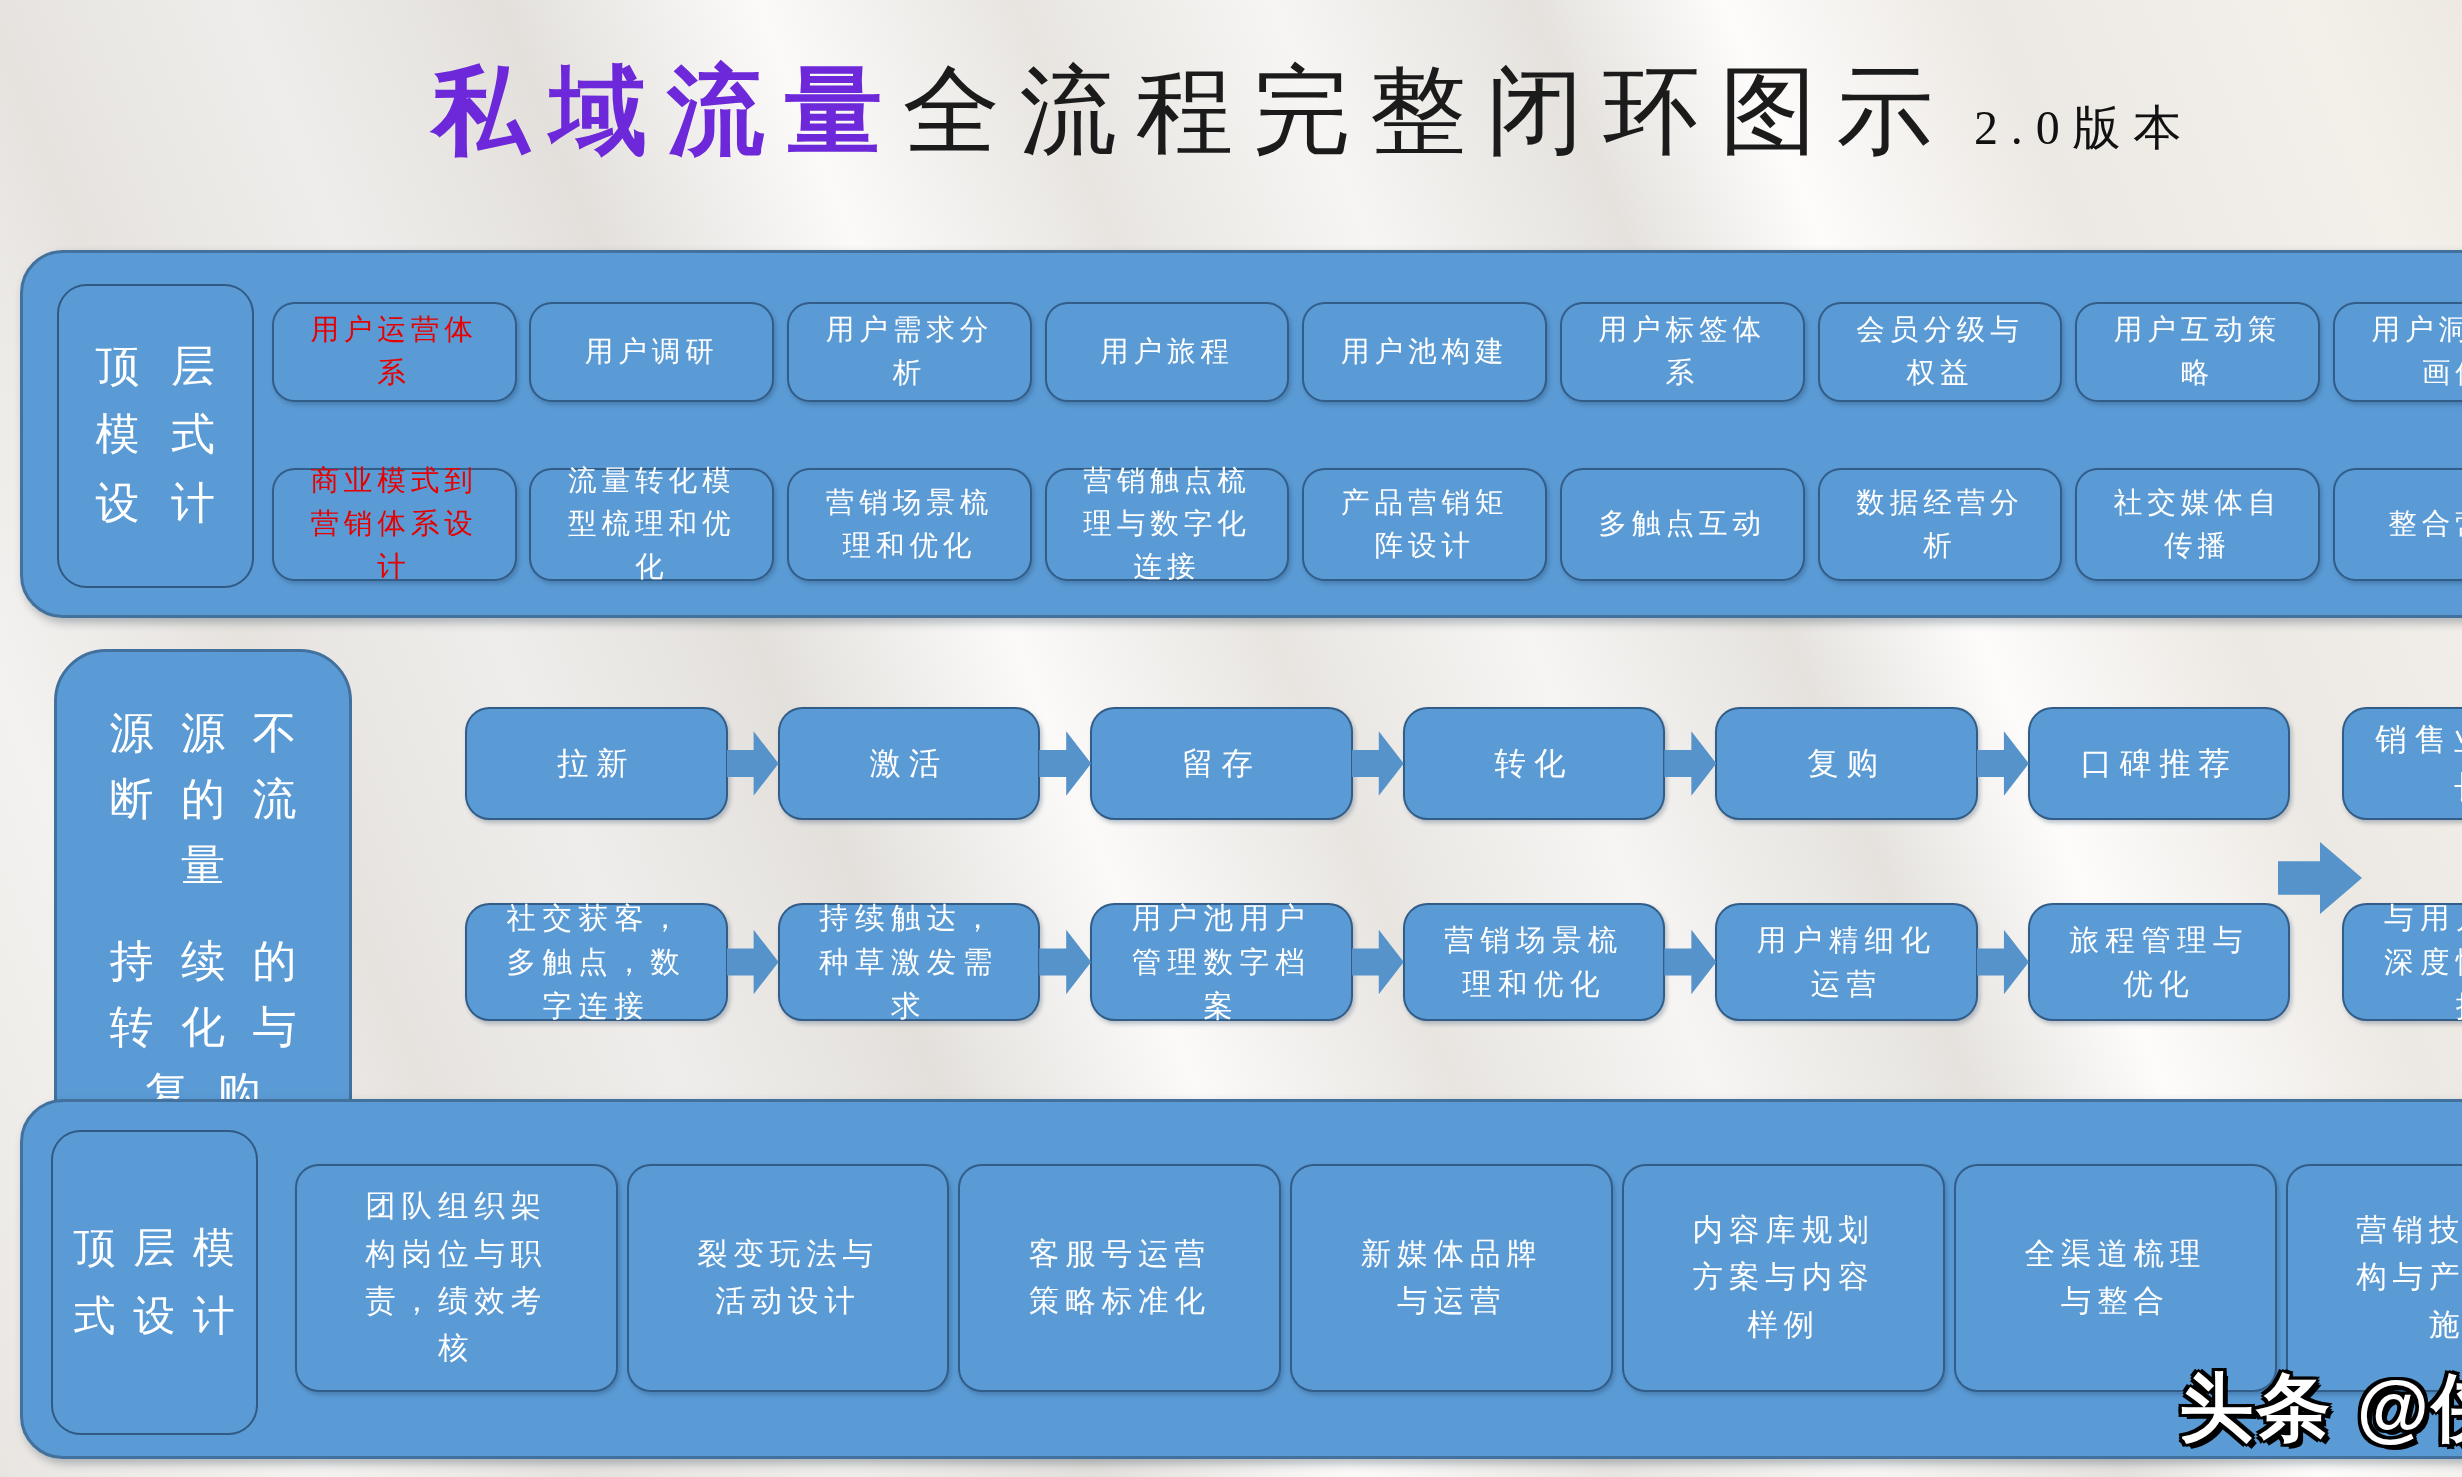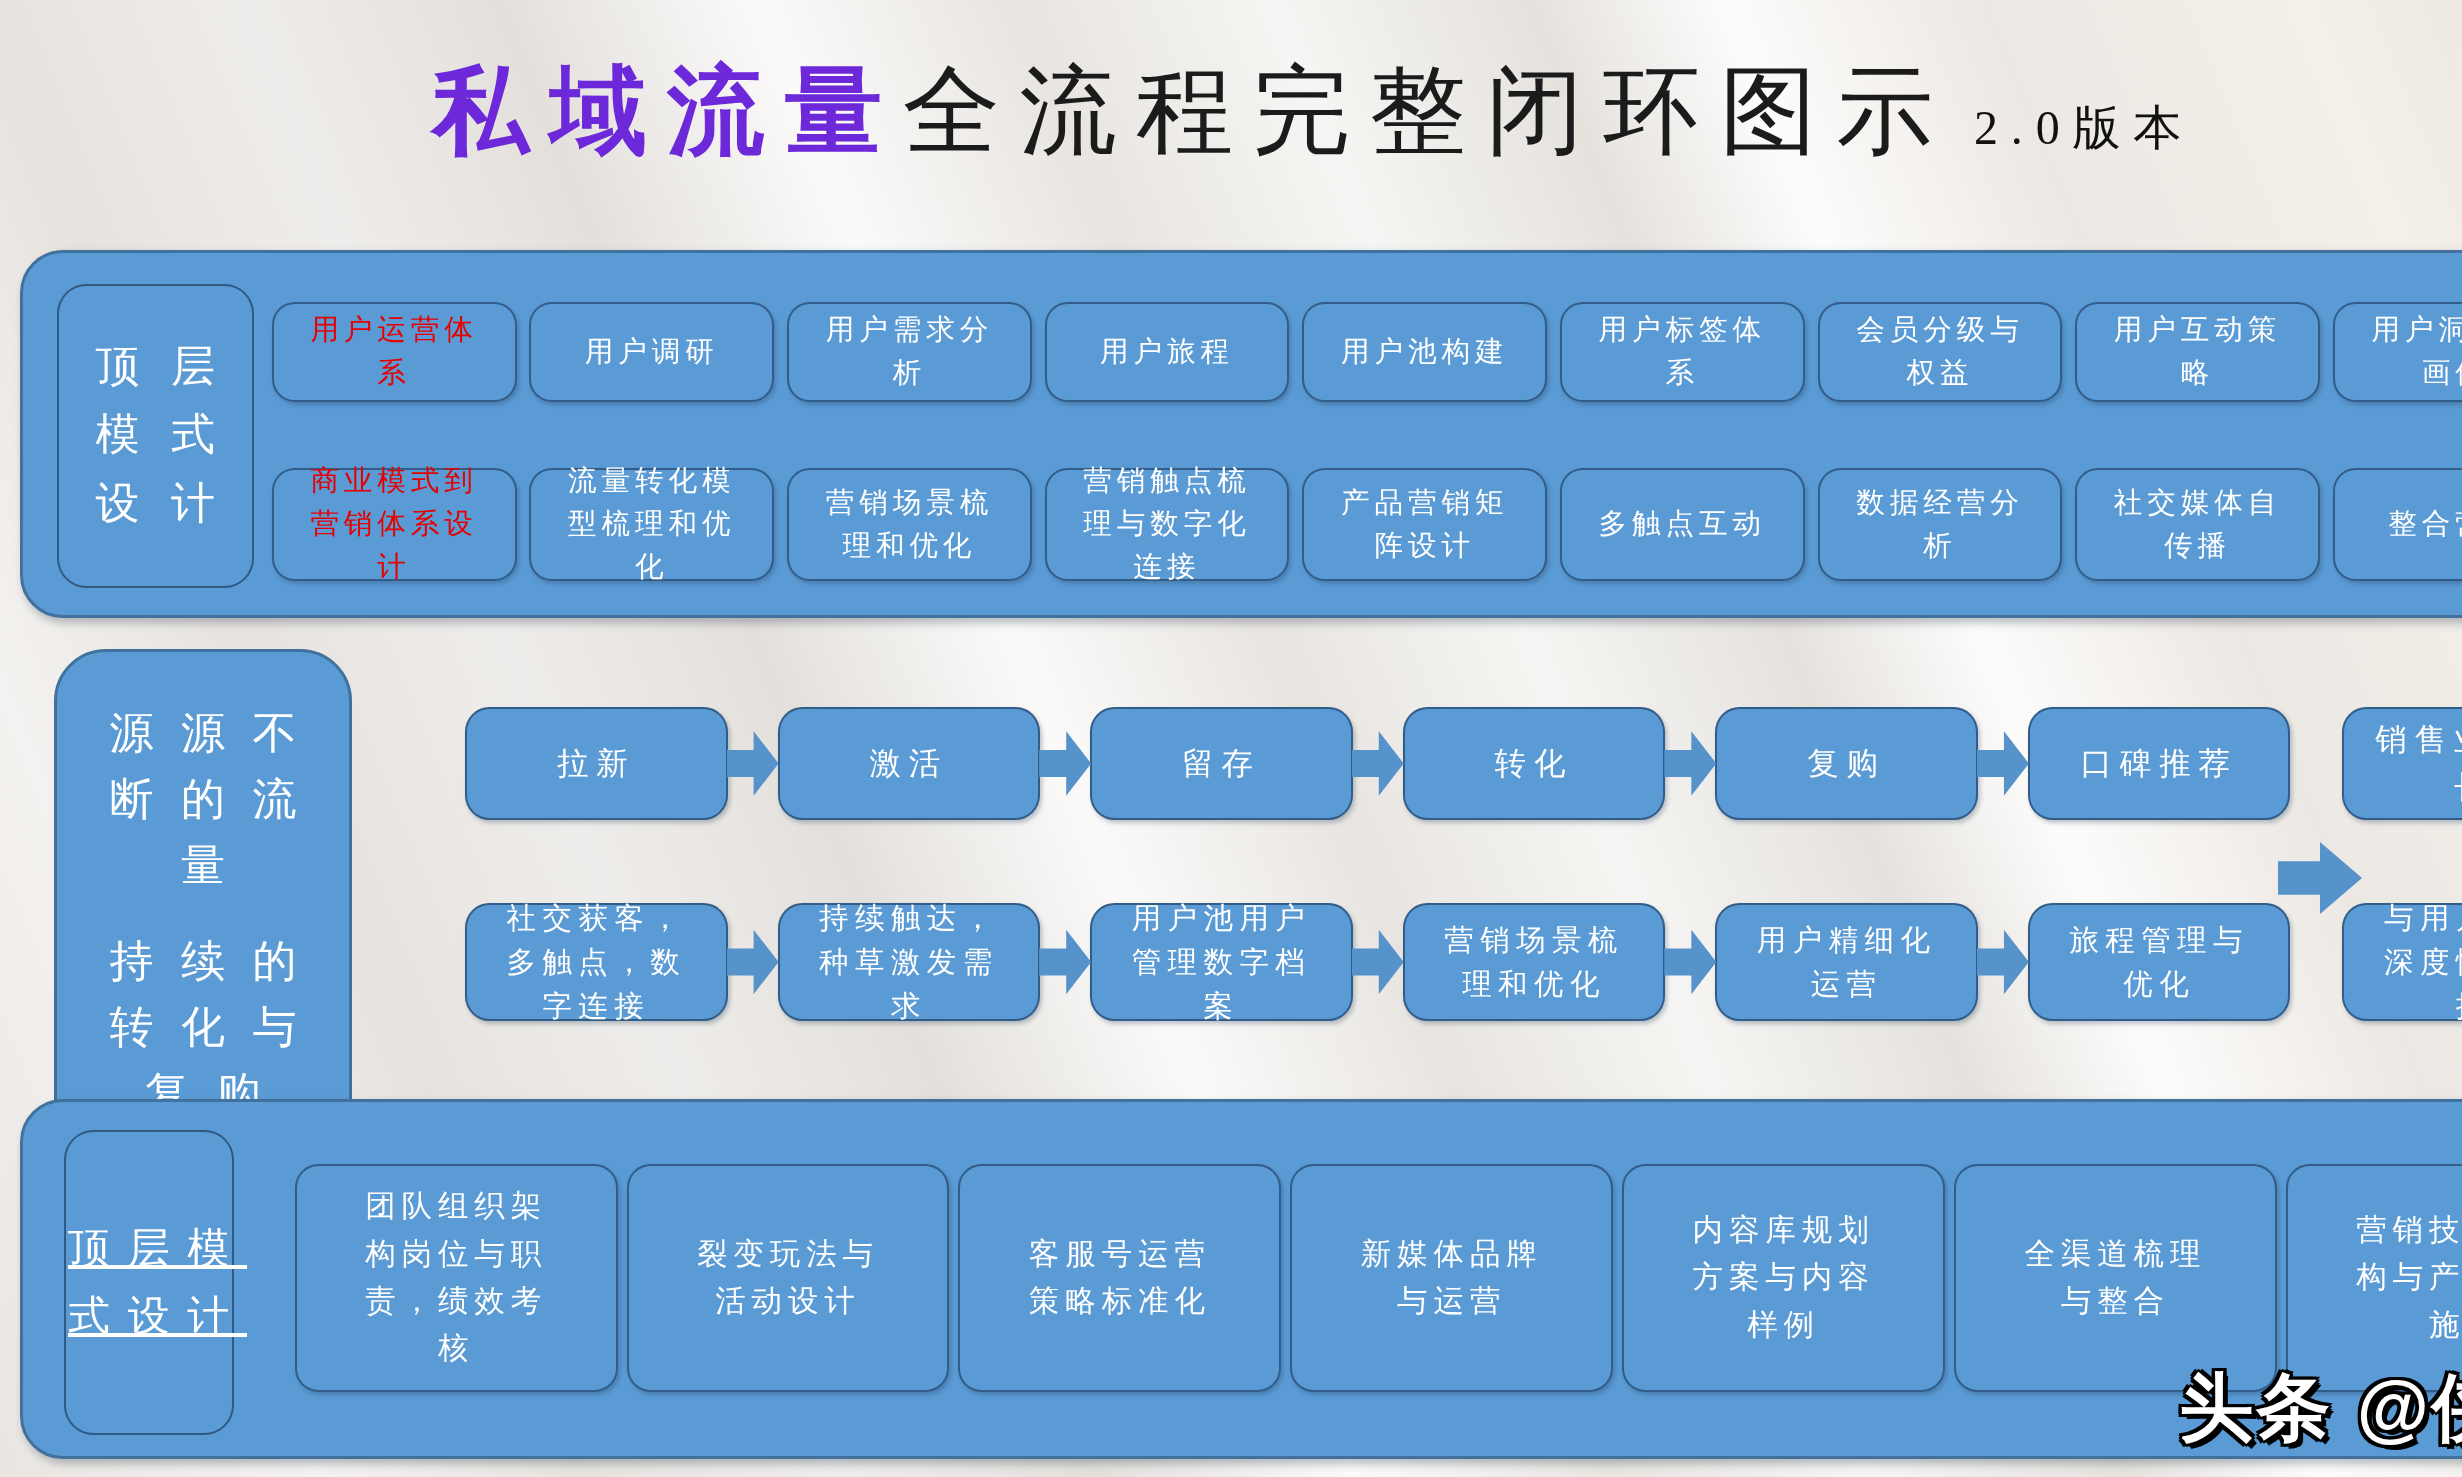--- a/index.html
+++ b/index.html
@@ -86,21 +86,21 @@
   .mid-label .ln{font-size:44px;letter-spacing:27.6px;margin-right:-27.6px;line-height:1.5;}
   .mid-label .ln.gap{margin-top:30.5px;}
   .mid-row1{left:465px;top:707px;width:2140px;height:113px;}
   .mid-row2{left:465px;top:903px;width:2140px;height:118px;}
   .mid-row1 .box,.mid-row2 .box{border-radius:24.6px;padding:0 24.6px;}
   .mid-row1 .t{font-size:31.5px;letter-spacing:7.9px;line-height:1.5;}
   .mid-row2 .t{font-size:29.5px;letter-spacing:6.4px;line-height:1.5;}
 
   
   .panel-bottom{left:19.7px;top:1099px;width:2585px;height:360px;}
-  .panel-bottom .side-label{left:41px;top:27.6px;width:170px;height:305px;text-decoration:underline;}
+  .panel-bottom .side-label{left:28px;top:27.6px;width:207px;height:305px;}
   .panel-bottom .side-label .ln{font-size:42px;letter-spacing:17.7px;margin-right:-17.7px;line-height:1.62;}
   .bottom-row{left:272px;top:62px;width:2314px;height:228px;gap:8.9px;}
   .bottom-row .box{border-radius:23.6px;padding:0 55px;align-items:center;}
   .bottom-row .t{font-size:30.5px;letter-spacing:5.9px;line-height:1.55;}
 
   
   .watermark{
     position:absolute;right:40px;bottom:17.7px;z-index:10;
     font-family:"Liberation Sans","DejaVu Sans",sans-serif;
     font-weight:bold;font-size:74px;letter-spacing:3px;color:#fff;

